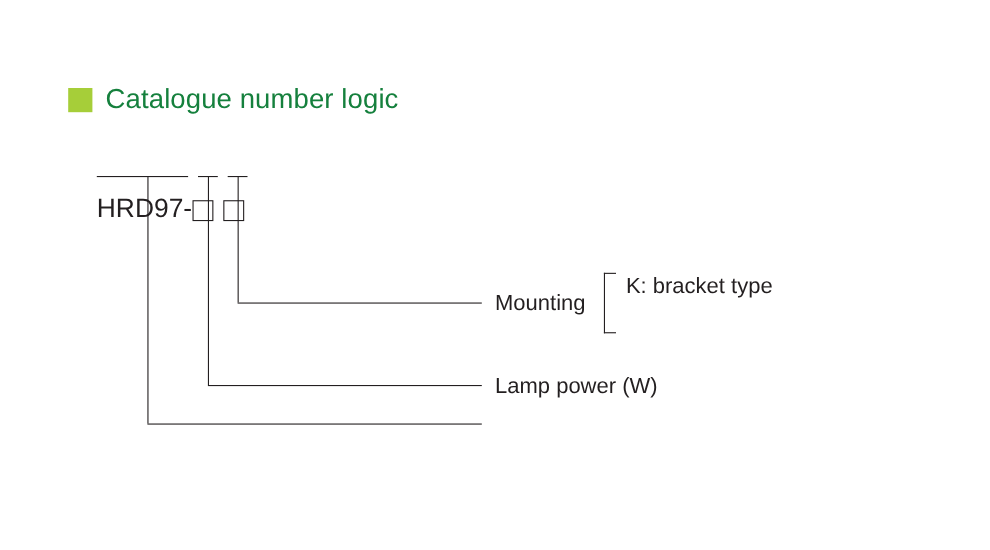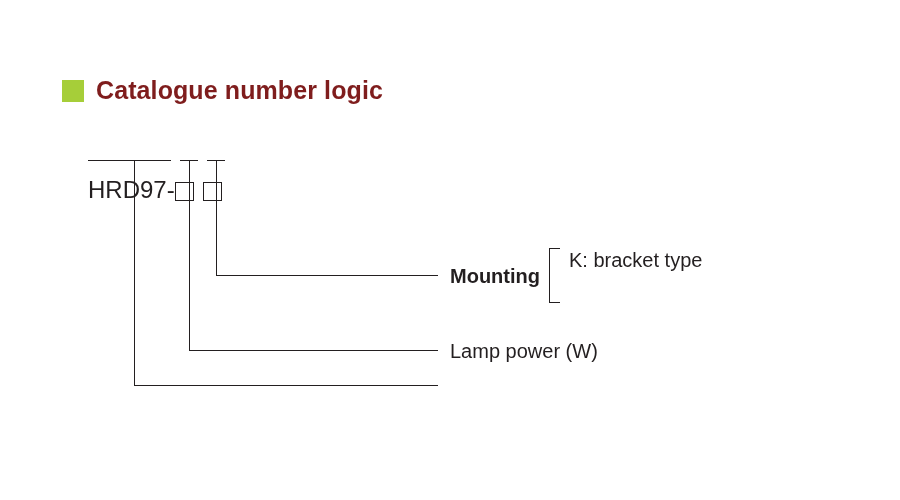--- a/index.html
+++ b/index.html
@@ -30,23 +30,23 @@
   }
   .heading-marker {
     width: 22px;
     height: 22px;
     background: #a6ce39;
     margin-right: 12px;
     flex: 0 0 auto;
   }
   .heading-text {
     font-size: 25px;
-    font-weight: bold;
+    font-weight: normal;
     letter-spacing: 0.1px;
-    color: #7f1d1d;
+    color: #15803d;
     white-space: nowrap;
   }
 
   
   .code-row {
     position: absolute;
     left: 88px;
     top: 128px;
     display: flex;
     align-items: flex-end;
@@ -128,20 +128,20 @@
 
   <div class="line-v" style="left:216px; top:160px; height:115px;"></div>
   <div class="line-h" style="left:216px; top:275px; width:222px;"></div>
 
   <div class="line-v" style="left:189px; top:160px; height:190px;"></div>
   <div class="line-h" style="left:189px; top:350px; width:249px;"></div>
 
   <div class="line-v" style="left:134px; top:160px; height:225px;"></div>
   <div class="line-h" style="left:134px; top:385px; width:304px;"></div>
 
-  <div class="label" style="left:450px; top:265px;font-weight:bold;">Mounting</div>
+  <div class="label" style="left:450px; top:265px;">Mounting</div>
   <div class="label" style="left:450px; top:340px;">Lamp power (W)</div>
 
   <div class="bracket"></div>
 
   <div class="label" style="left:569px; top:249px;">K: bracket type</div>
 
 </div>
 
 </body></html>

